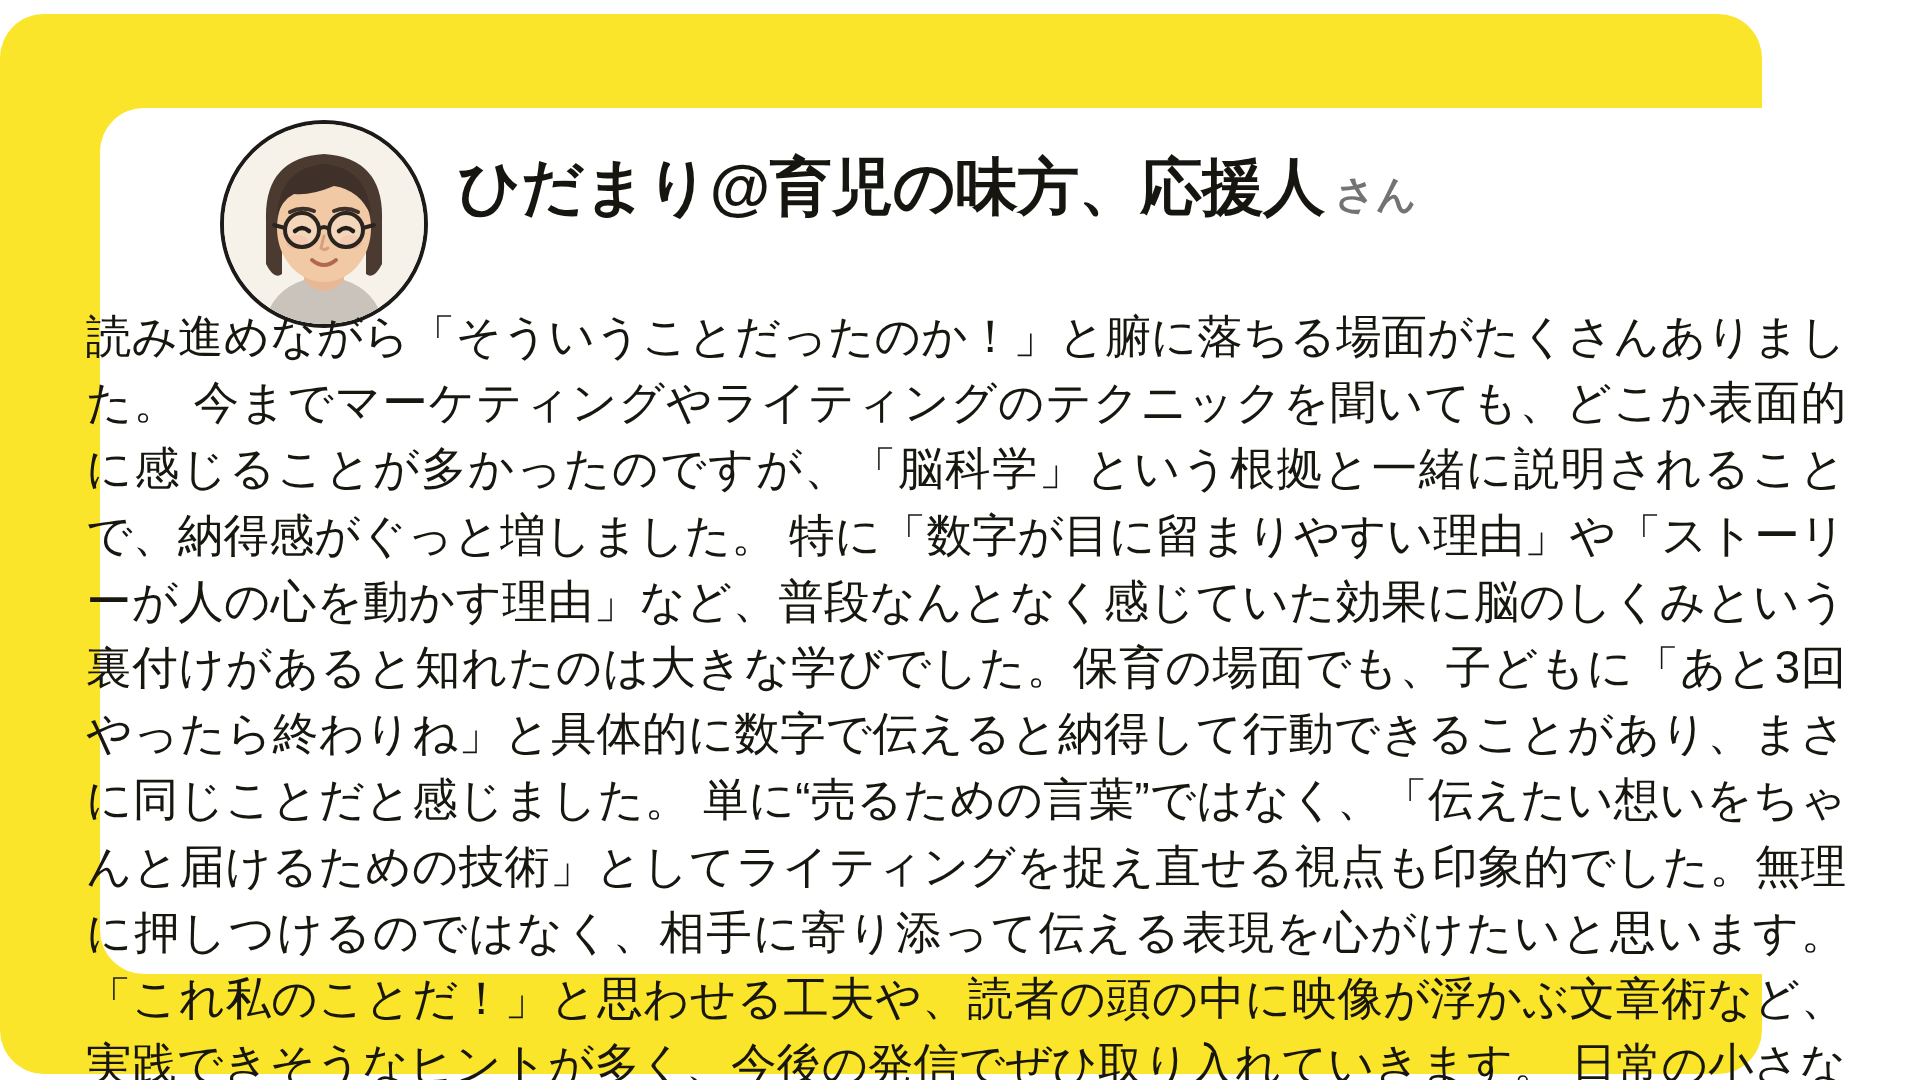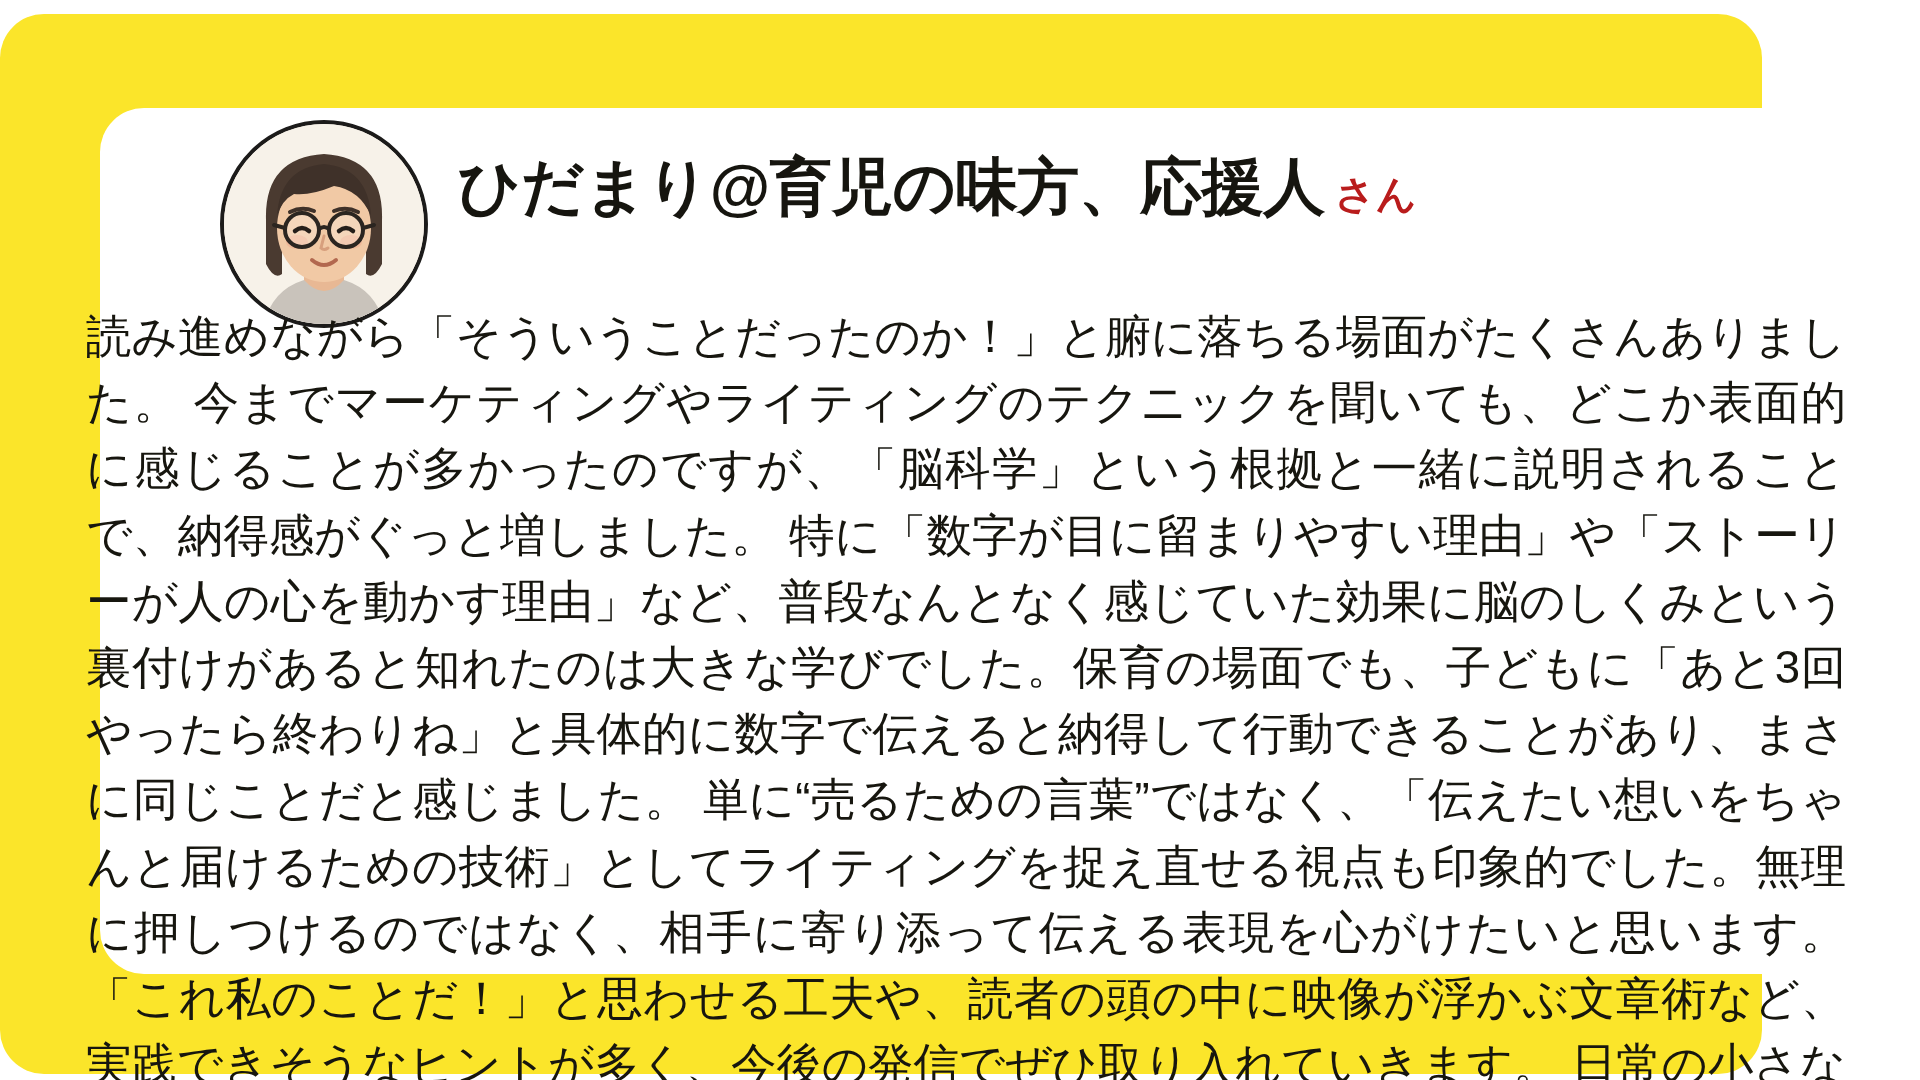--- a/index.html
+++ b/index.html
@@ -82,21 +82,21 @@
     font-size: 62px;
     font-weight: 700;
     color: #16150f;
     letter-spacing: -0.5px;
     line-height: 1;
   }
 
   .reviewer-suffix {
     font-size: 40px;
     font-weight: 700;
-    color: #b91c1c;
+    color: #737373;
     margin-left: 10px;
     line-height: 1;
   }
 
   
   .review-body {
     position: absolute;
     left: -14px;
     top: 196px;
     width: 1760px;

